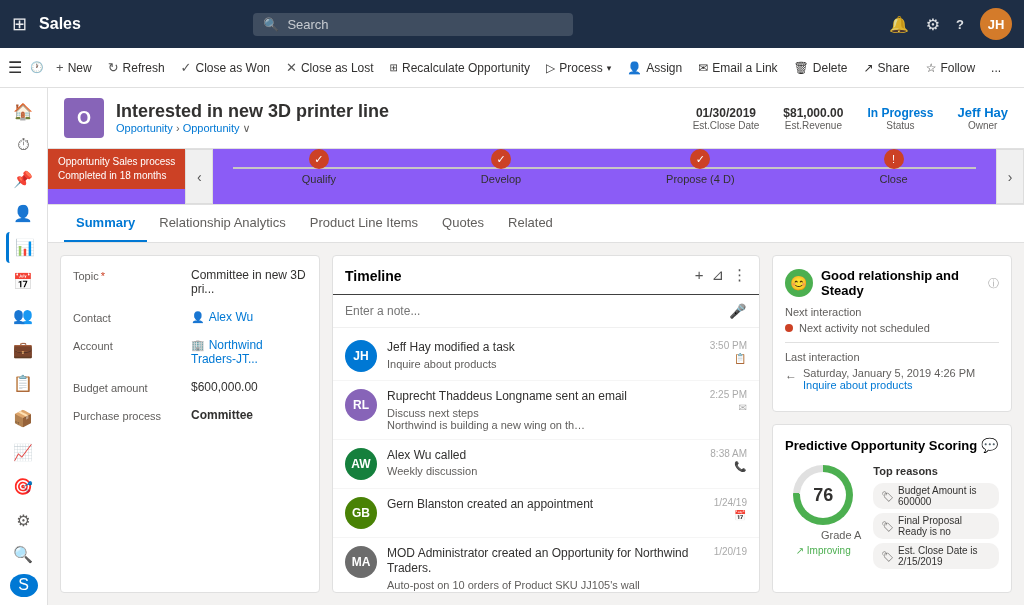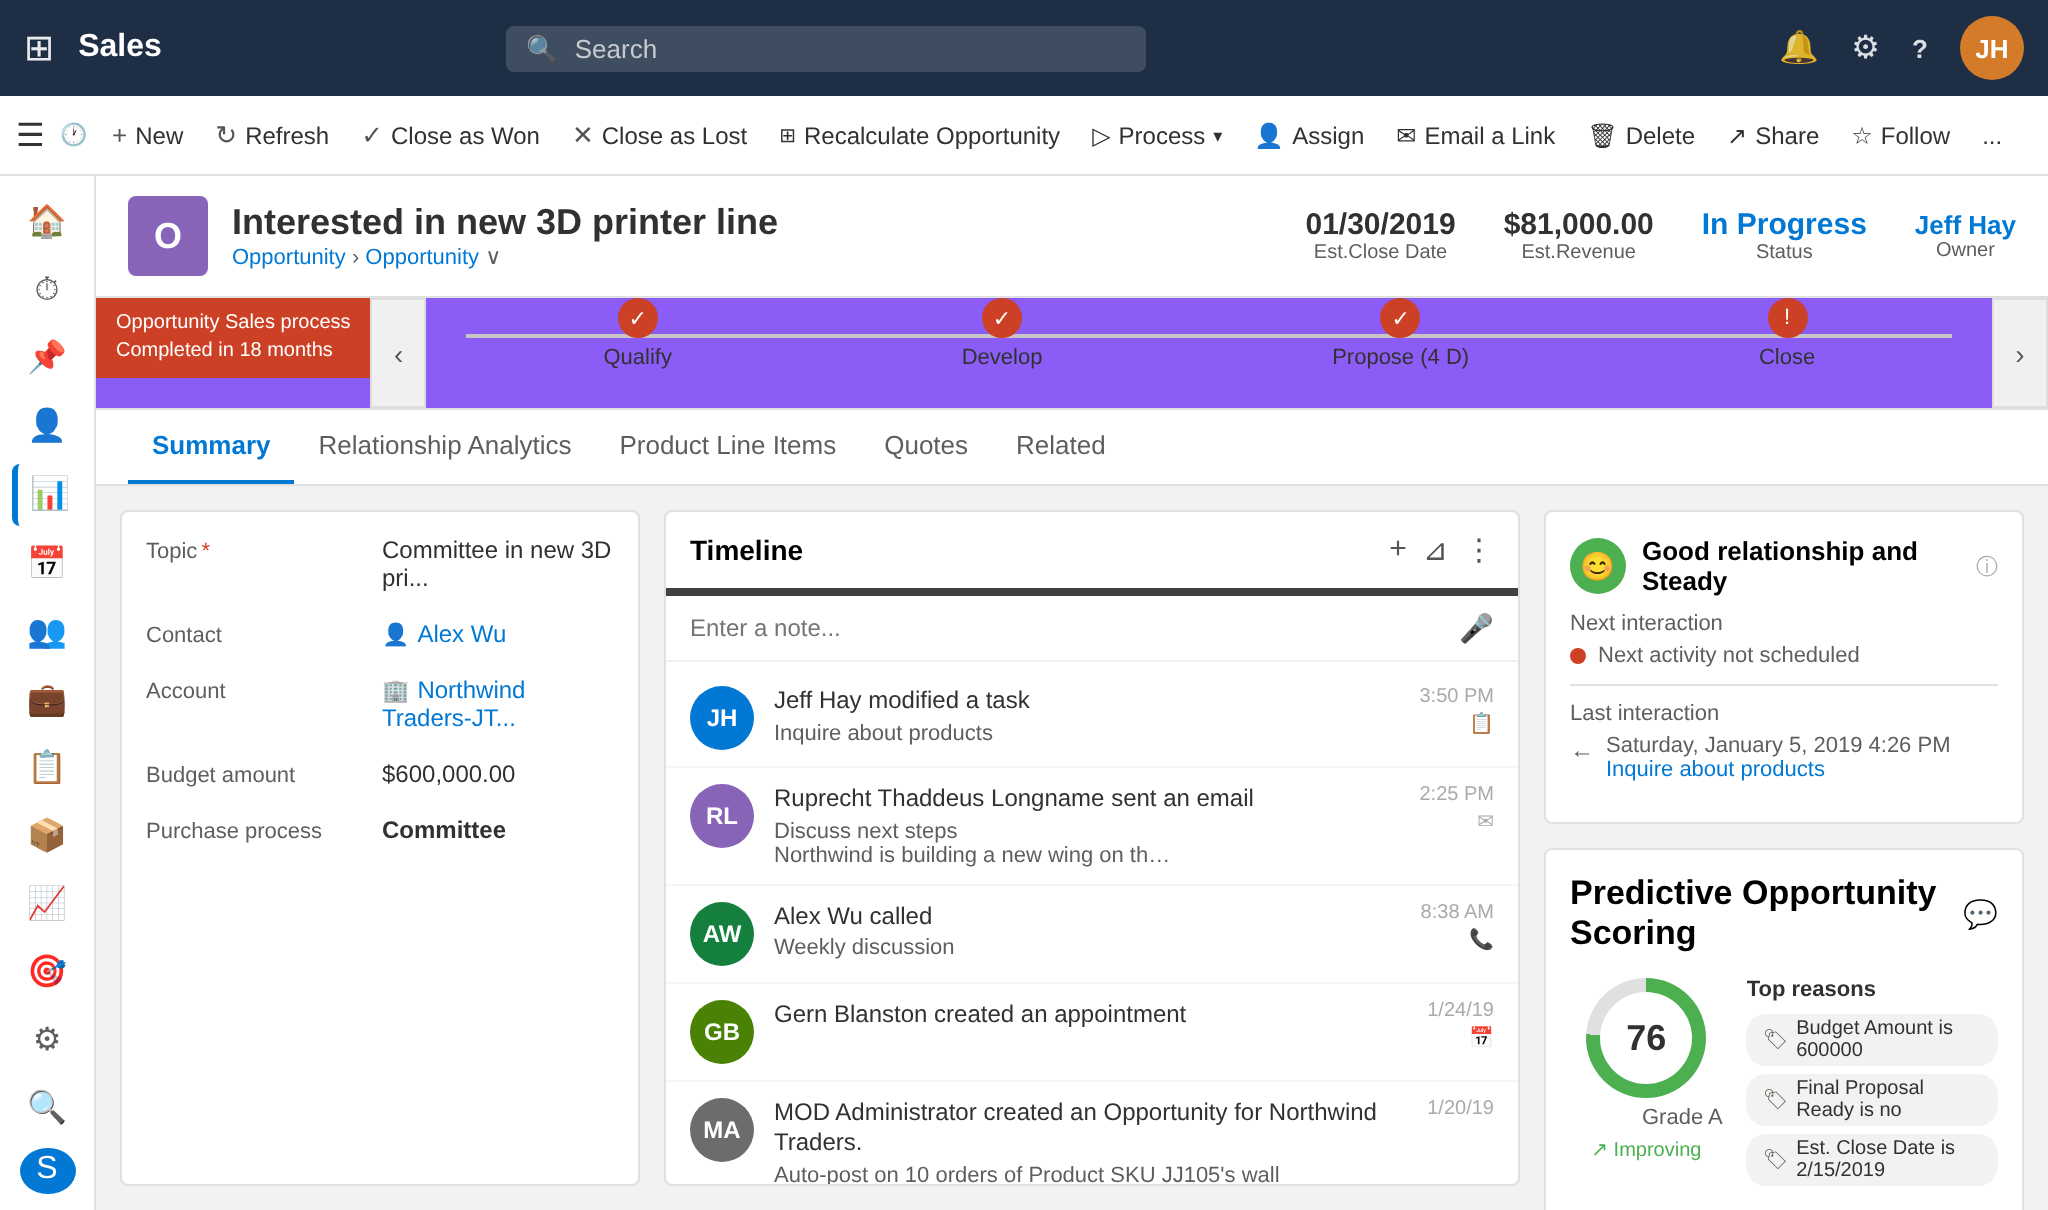--- a/index.html
+++ b/index.html
@@ -111,21 +111,21 @@
     }
     .record-title-block { flex: 1; }
     .record-title { font-size: 18px; font-weight: 600; color: #323130; }
     .record-breadcrumb { font-size: 11px; color: #605e5c; }
     .record-breadcrumb a { color: #0078d4; text-decoration: none; }
     .record-meta {
       display: flex; gap: 24px; align-items: center;
     }
     .meta-item { text-align: center; }
     .meta-label { font-size: 10px; color: #605e5c; }
-    .meta-value { font-size: 15px; font-weight: 600; color: #323130; }
+    .meta-value { font-size: 12px; font-weight: 600; color: #323130; }
     .meta-value.blue { color: #0078d4; }
     .owner-name { font-size: 13px; font-weight: 600; color: #0078d4; }
 
     
     .process-bar {
       background: #8b5cf6;
       border-bottom: 1px solid #e0e0e0;
       display: flex;
       align-items: flex-start;
       height: 56px;
@@ -252,23 +252,23 @@
       flex: 1;
       background: white;
       border-radius: 4px;
       border: 1px solid #e0e0e0;
       display: flex;
       flex-direction: column;
       overflow: hidden;
     }
     .timeline-header {
       display: flex;
-      align-items: center;
+      align-items: flex-end;
       padding: 10px 12px;
-      border-bottom: 4px solid #404040;
+      border-bottom: 1px solid #404040;
       gap: 24px;
     }
     .timeline-title { font-size: 14px; font-weight: 600; flex: 1; }
     .timeline-actions { display: flex; gap: 8px; }
     .tl-icon { font-size: 15px; color: #555; cursor: pointer; }
     .timeline-input {
       display: flex;
       align-items: center;
       padding: 8px 12px;
       border-bottom: 1px solid #f0f0f0;
@@ -348,21 +348,21 @@
       background: white;
       border-radius: 4px;
       border: 1px solid #e0e0e0;
       padding: 12px;
       flex: 1;
     }
     .scoring-header {
       display: flex; align-items: center; justify-content: space-between;
       margin-bottom: 12px;
     }
-    .scoring-title { font-size: 17px; font-weight: 600; }
+    .scoring-title { font-size: 13px; font-weight: 600; }
     .scoring-body { display: flex; gap: 12px; align-items: flex-start; }
     .score-gauge {
       display: flex; flex-direction: column; align-items: center; gap: 4px;
       flex-shrink: 0;
     }
     .gauge-circle {
       width: 60px; height: 60px;
       border-radius: 50%;
       background: conic-gradient(#4caf50 0% 76%, #e0e0e0 76% 100%);
       display: flex; align-items: center; justify-content: center;

